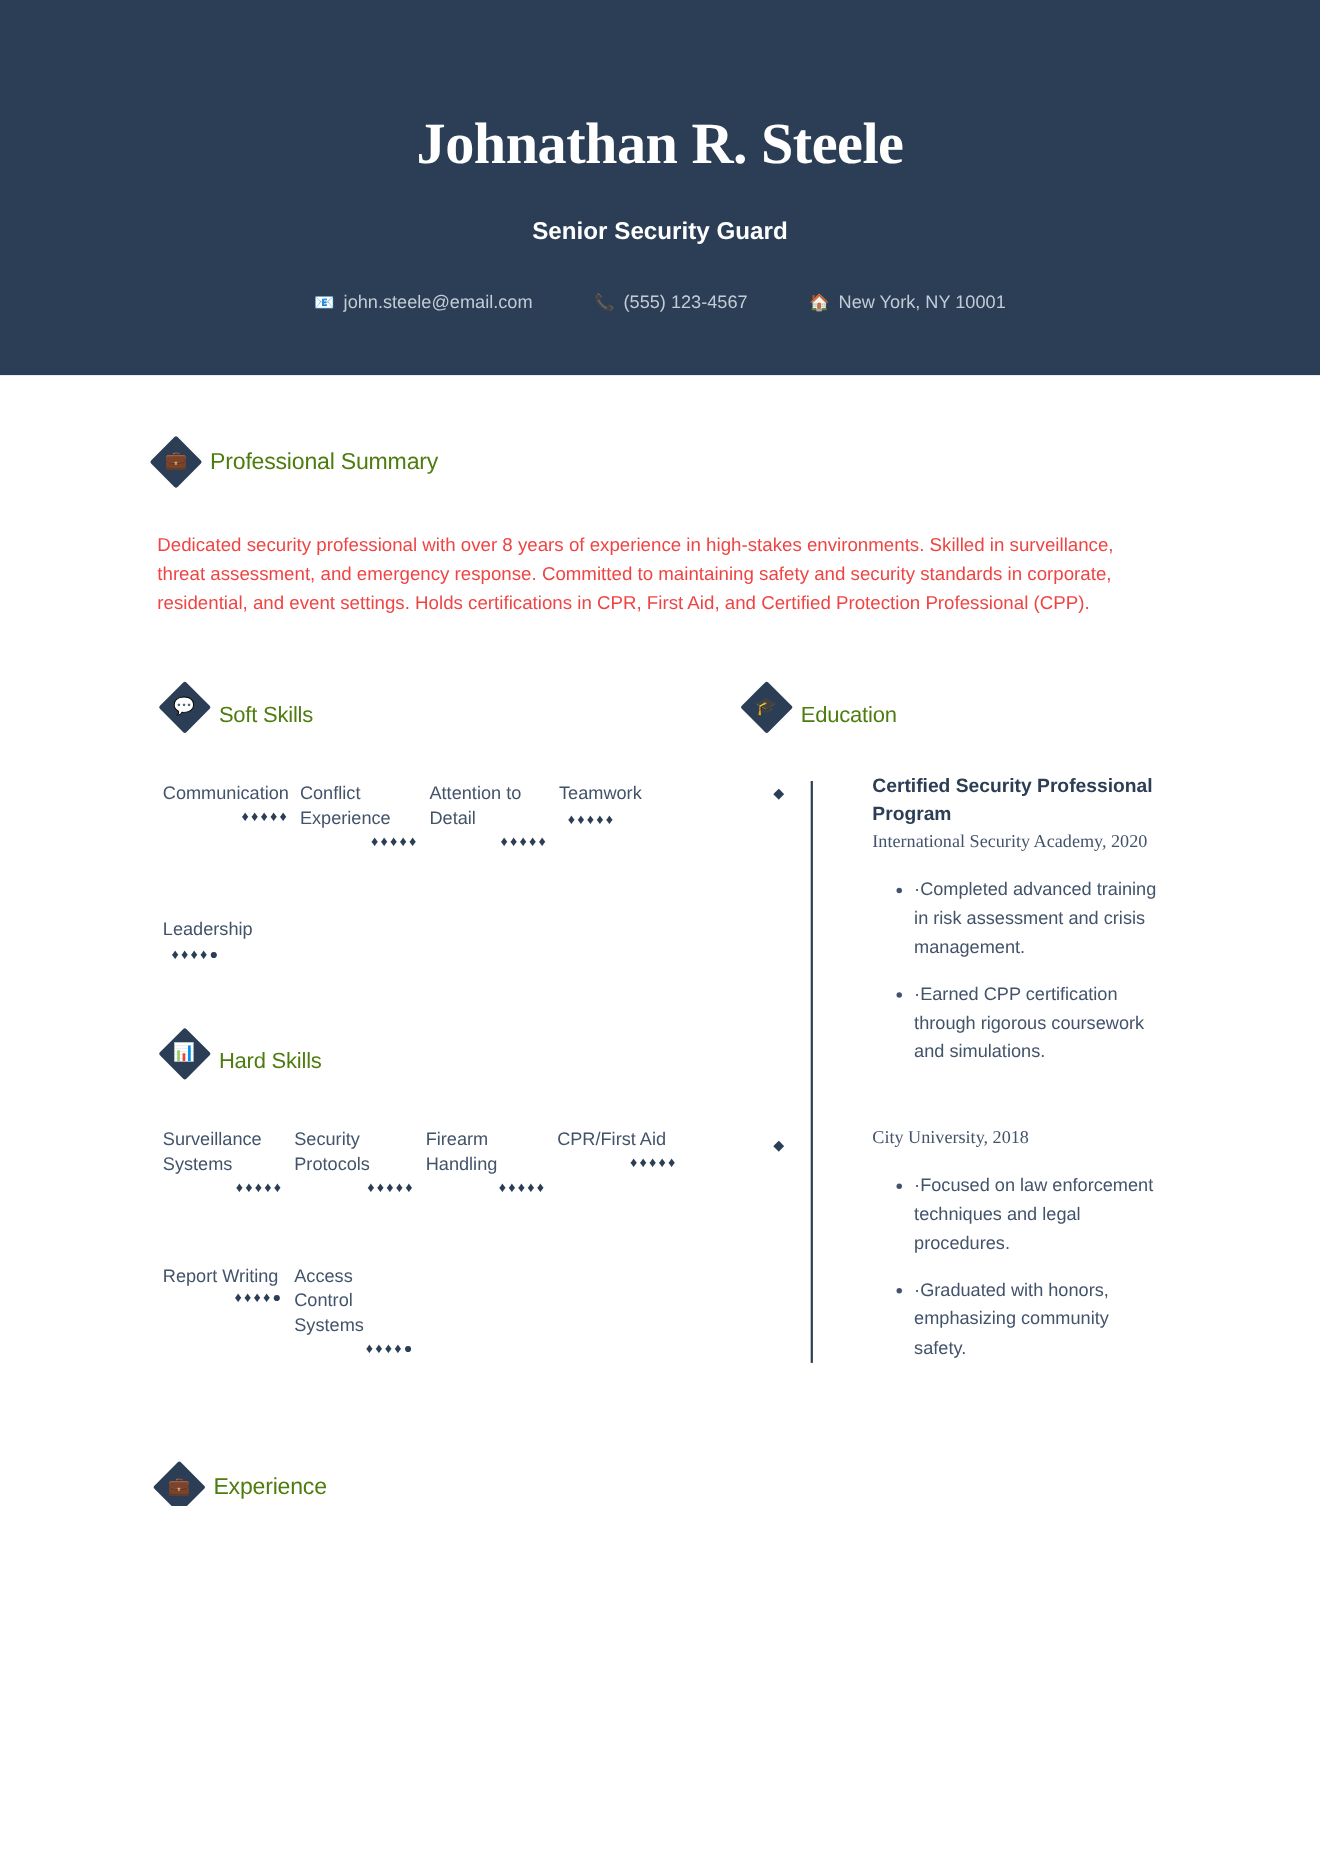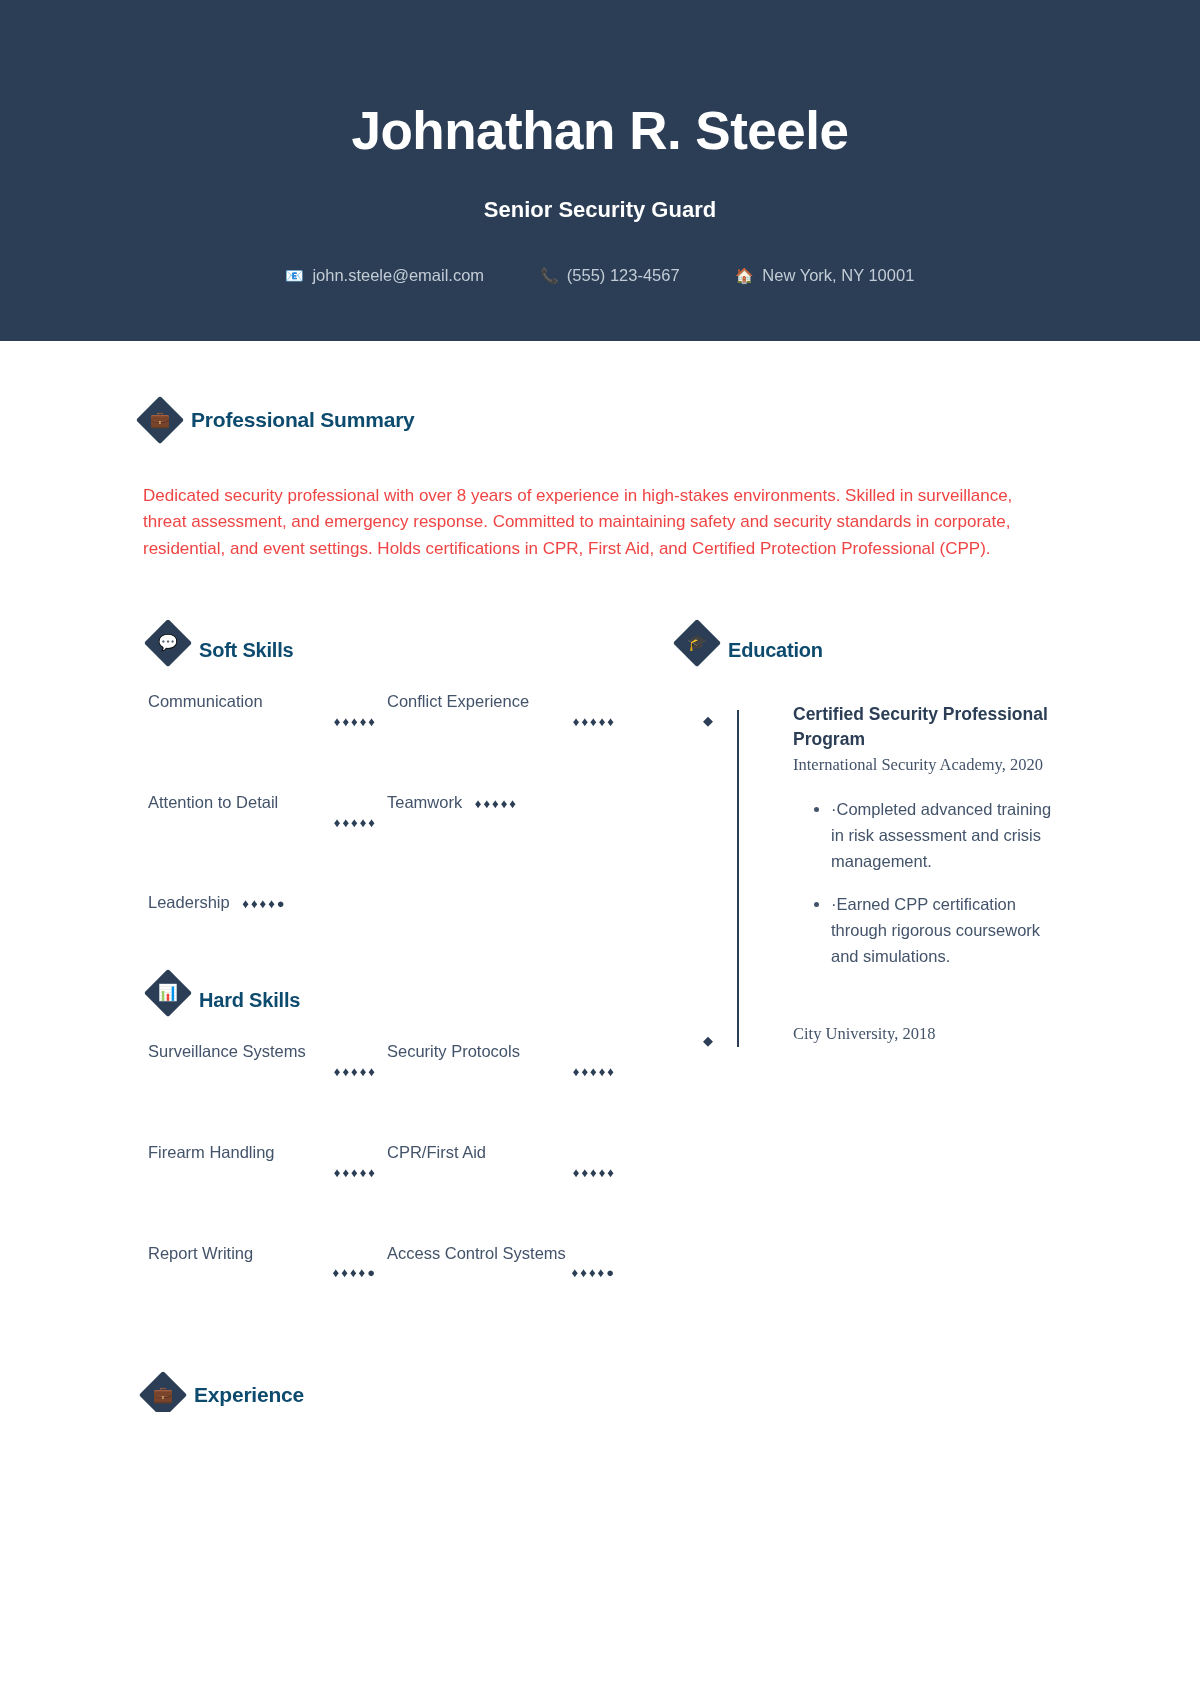--- a/index.html
+++ b/index.html
@@ -20,20 +20,21 @@
     padding: 52px 0 56px 0;
     text-align: center;
   }
   .header-name {
     color: #ffffff;
     font-size: 53px;
     font-weight: bold;
     letter-spacing: -0.5px;
     line-height: 1.18;
     margin: 48px 0 0 0;
+    font-family: Liberation Serif, serif;
   }
   .header-title {
     color: #ffffff;
     font-size: 22px;
     font-weight: bold;
     margin: 34px 0 0 0;
   }
   .contact-row {
     margin-top: 43px;
     display: flex;
@@ -78,22 +79,22 @@
     justify-content: center;
     border-radius: 2px;
   }
   .sec-icon span {
     transform: rotate(-45deg);
     font-size: 16px;
     line-height: 1;
   }
   .sec-title {
     font-size: 21px;
-    font-weight: bold;
-    color: #0c4a6e;
+    font-weight: normal;
+    color: #4d7c0f;
     letter-spacing: -0.2px;
   }
   .sec-title.small { font-size: 20px; margin-top: 15px; }
 
   .summary-text {
     margin: 46px 0 0 0;
     font-size: 17px;
     line-height: 1.56;
     color: #ef4444;
   }
@@ -102,23 +103,23 @@
   .mid {
     display: flex;
     margin-top: 62px;
   }
   .mid-left { width: 473px; flex: 0 0 473px; padding-left: 5px; }
   .mid-right { flex: 1 1 auto; padding-left: 62px; }
 
   
   .skills-head { margin-left: 3px; }
   .skills-grid {
-    margin-top: 28px;
+    margin-top: 48px;
     display: grid;
-    grid-template-columns: 1fr 1fr;
+    grid-template-columns: 1fr 1fr 1fr 1fr;
     row-gap: 60px;
     column-gap: 10px;
   }
   .skill {
     font-size: 16.5px;
     color: #43536a;
     line-height: 1.38;
     text-align: left;
   }
   .skill .nm { }
@@ -313,20 +314,24 @@
           <div class="edu-school">International Security Academy, 2020</div>
           <ul class="edu-points">
             <li>·Completed advanced training in risk assessment and crisis management.</li>
             <li>·Earned CPP certification through rigorous coursework and simulations.</li>
           </ul>
         </div>
 
         <div class="edu-item">
           <span class="tl-dot">◆</span>
           <div class="edu-school">City University, 2018</div>
+          <ul class="edu-points">
+            <li>·Focused on law enforcement techniques and legal procedures.</li>
+            <li>·Graduated with honors, emphasizing community safety.</li>
+          </ul>
         </div>
       </div>
     </div>
   </div>
 
   <div class="section-head exp-head">
     <span class="sec-icon">
       <span>💼</span>
     </span>
     <span class="sec-title">Experience</span>

